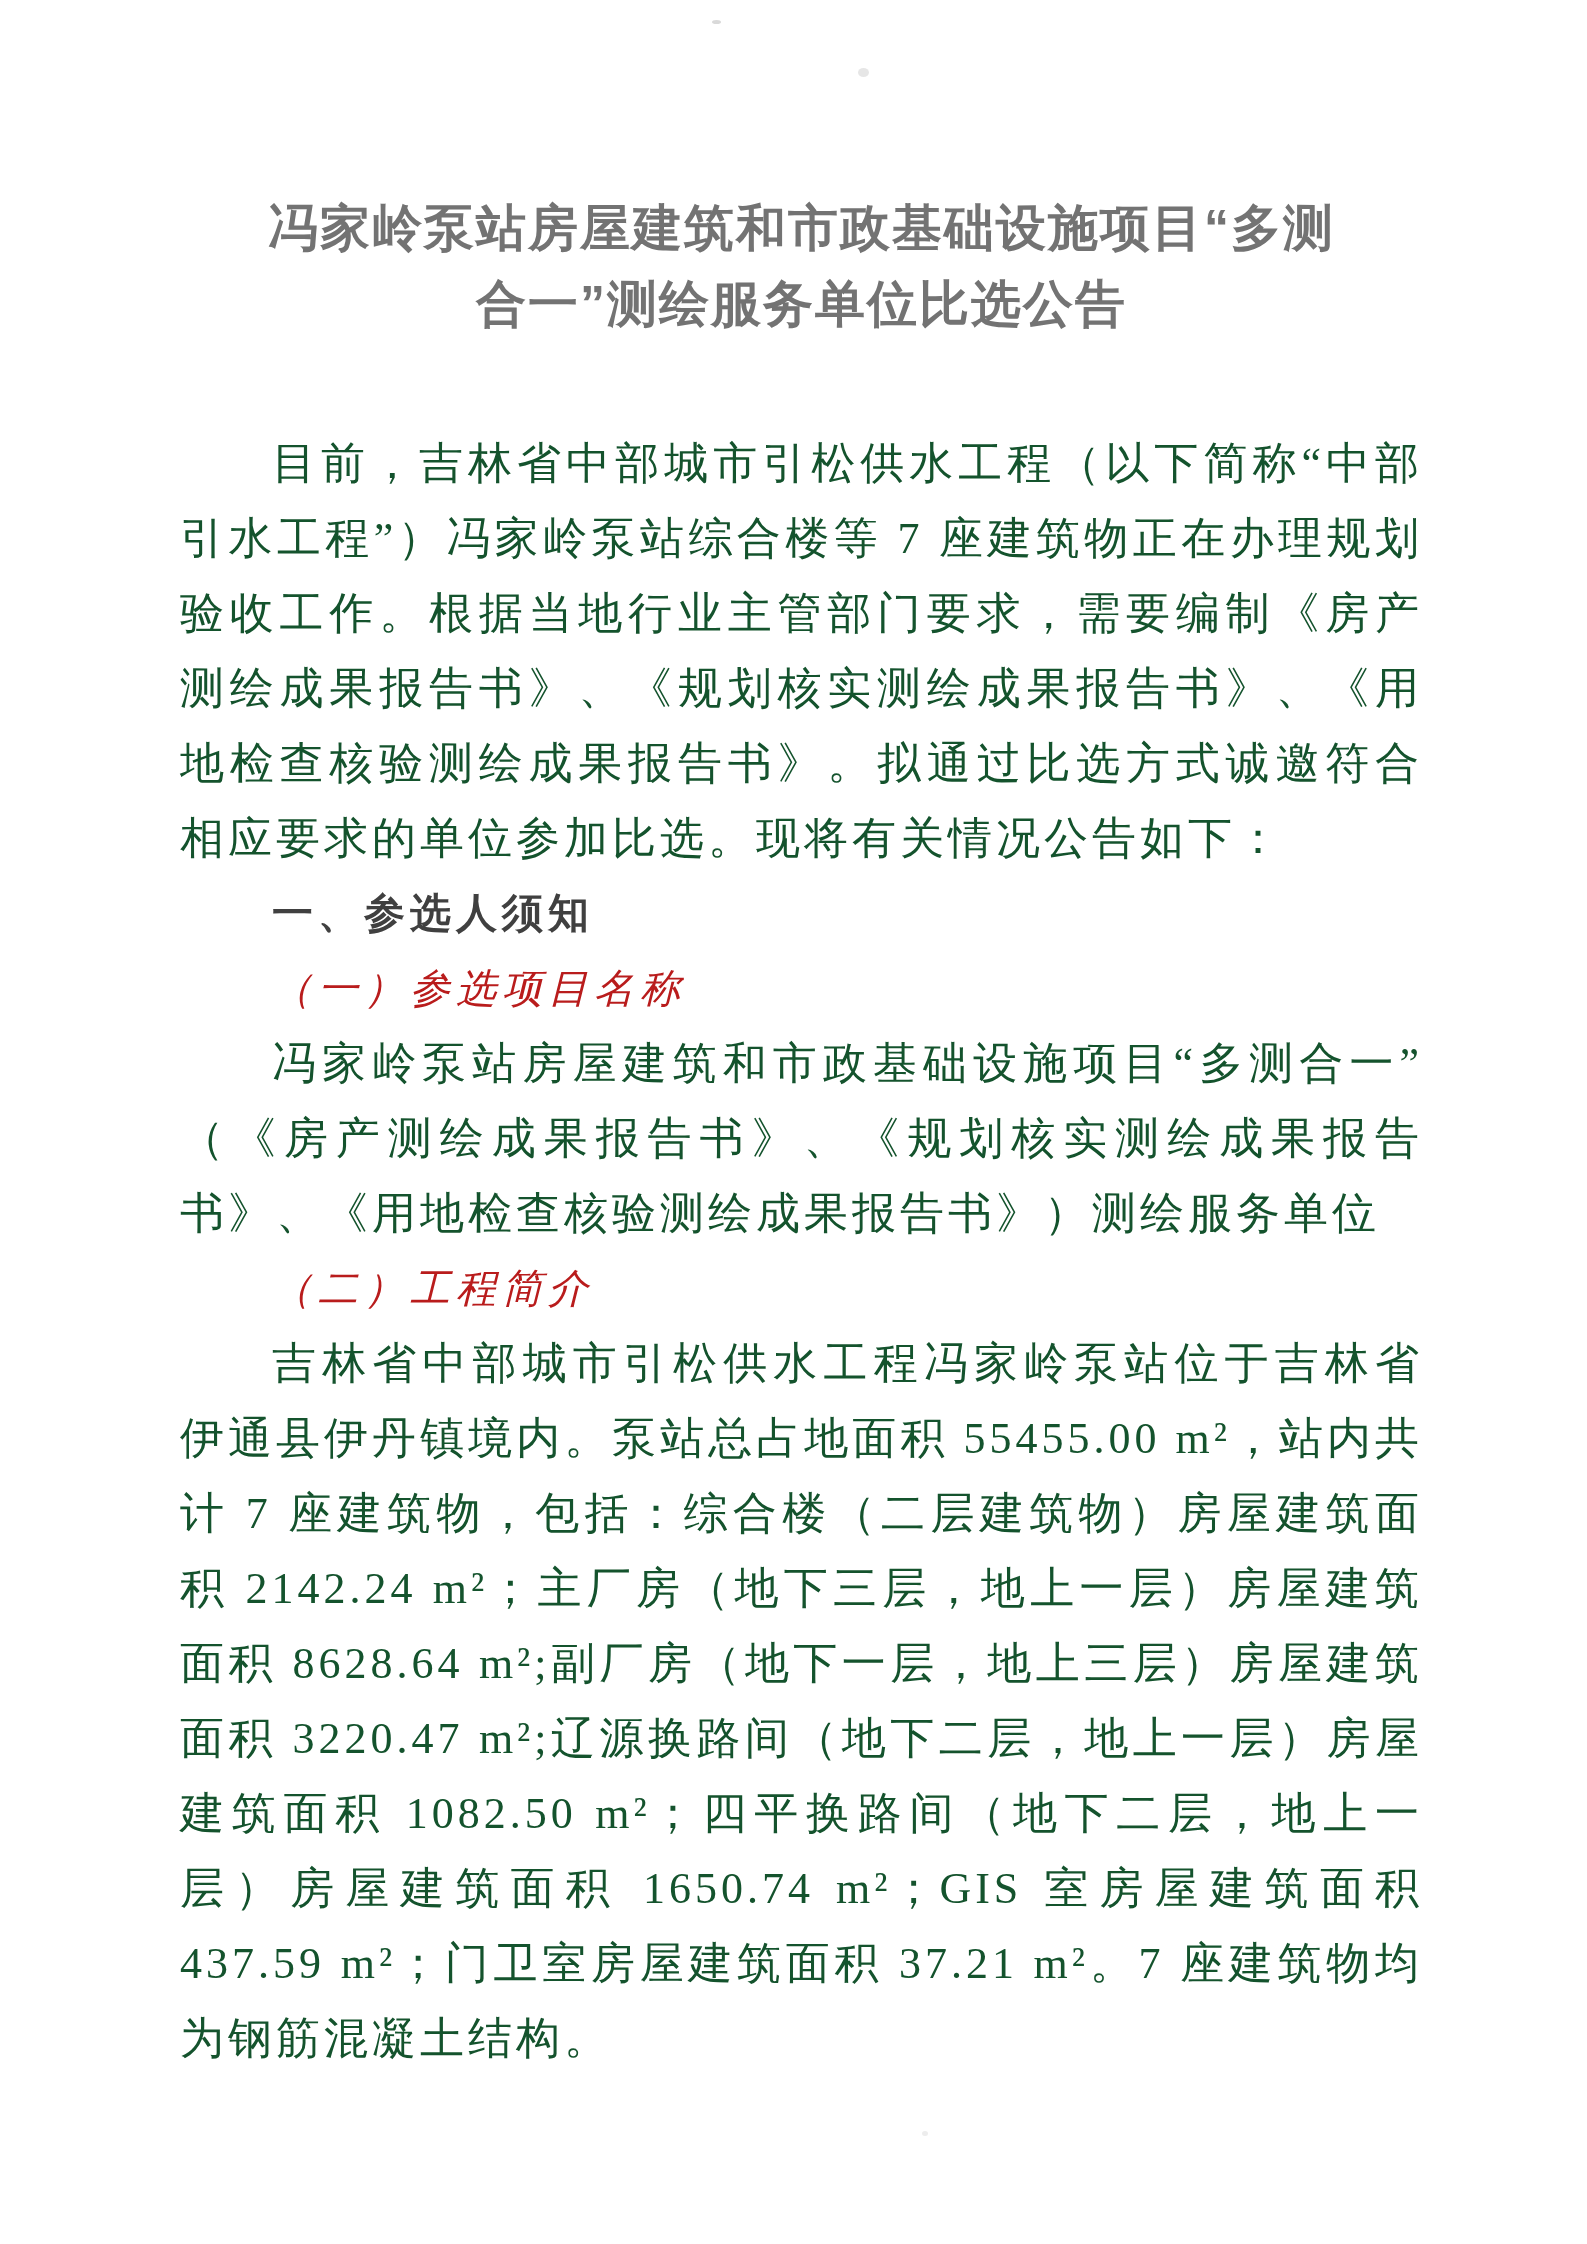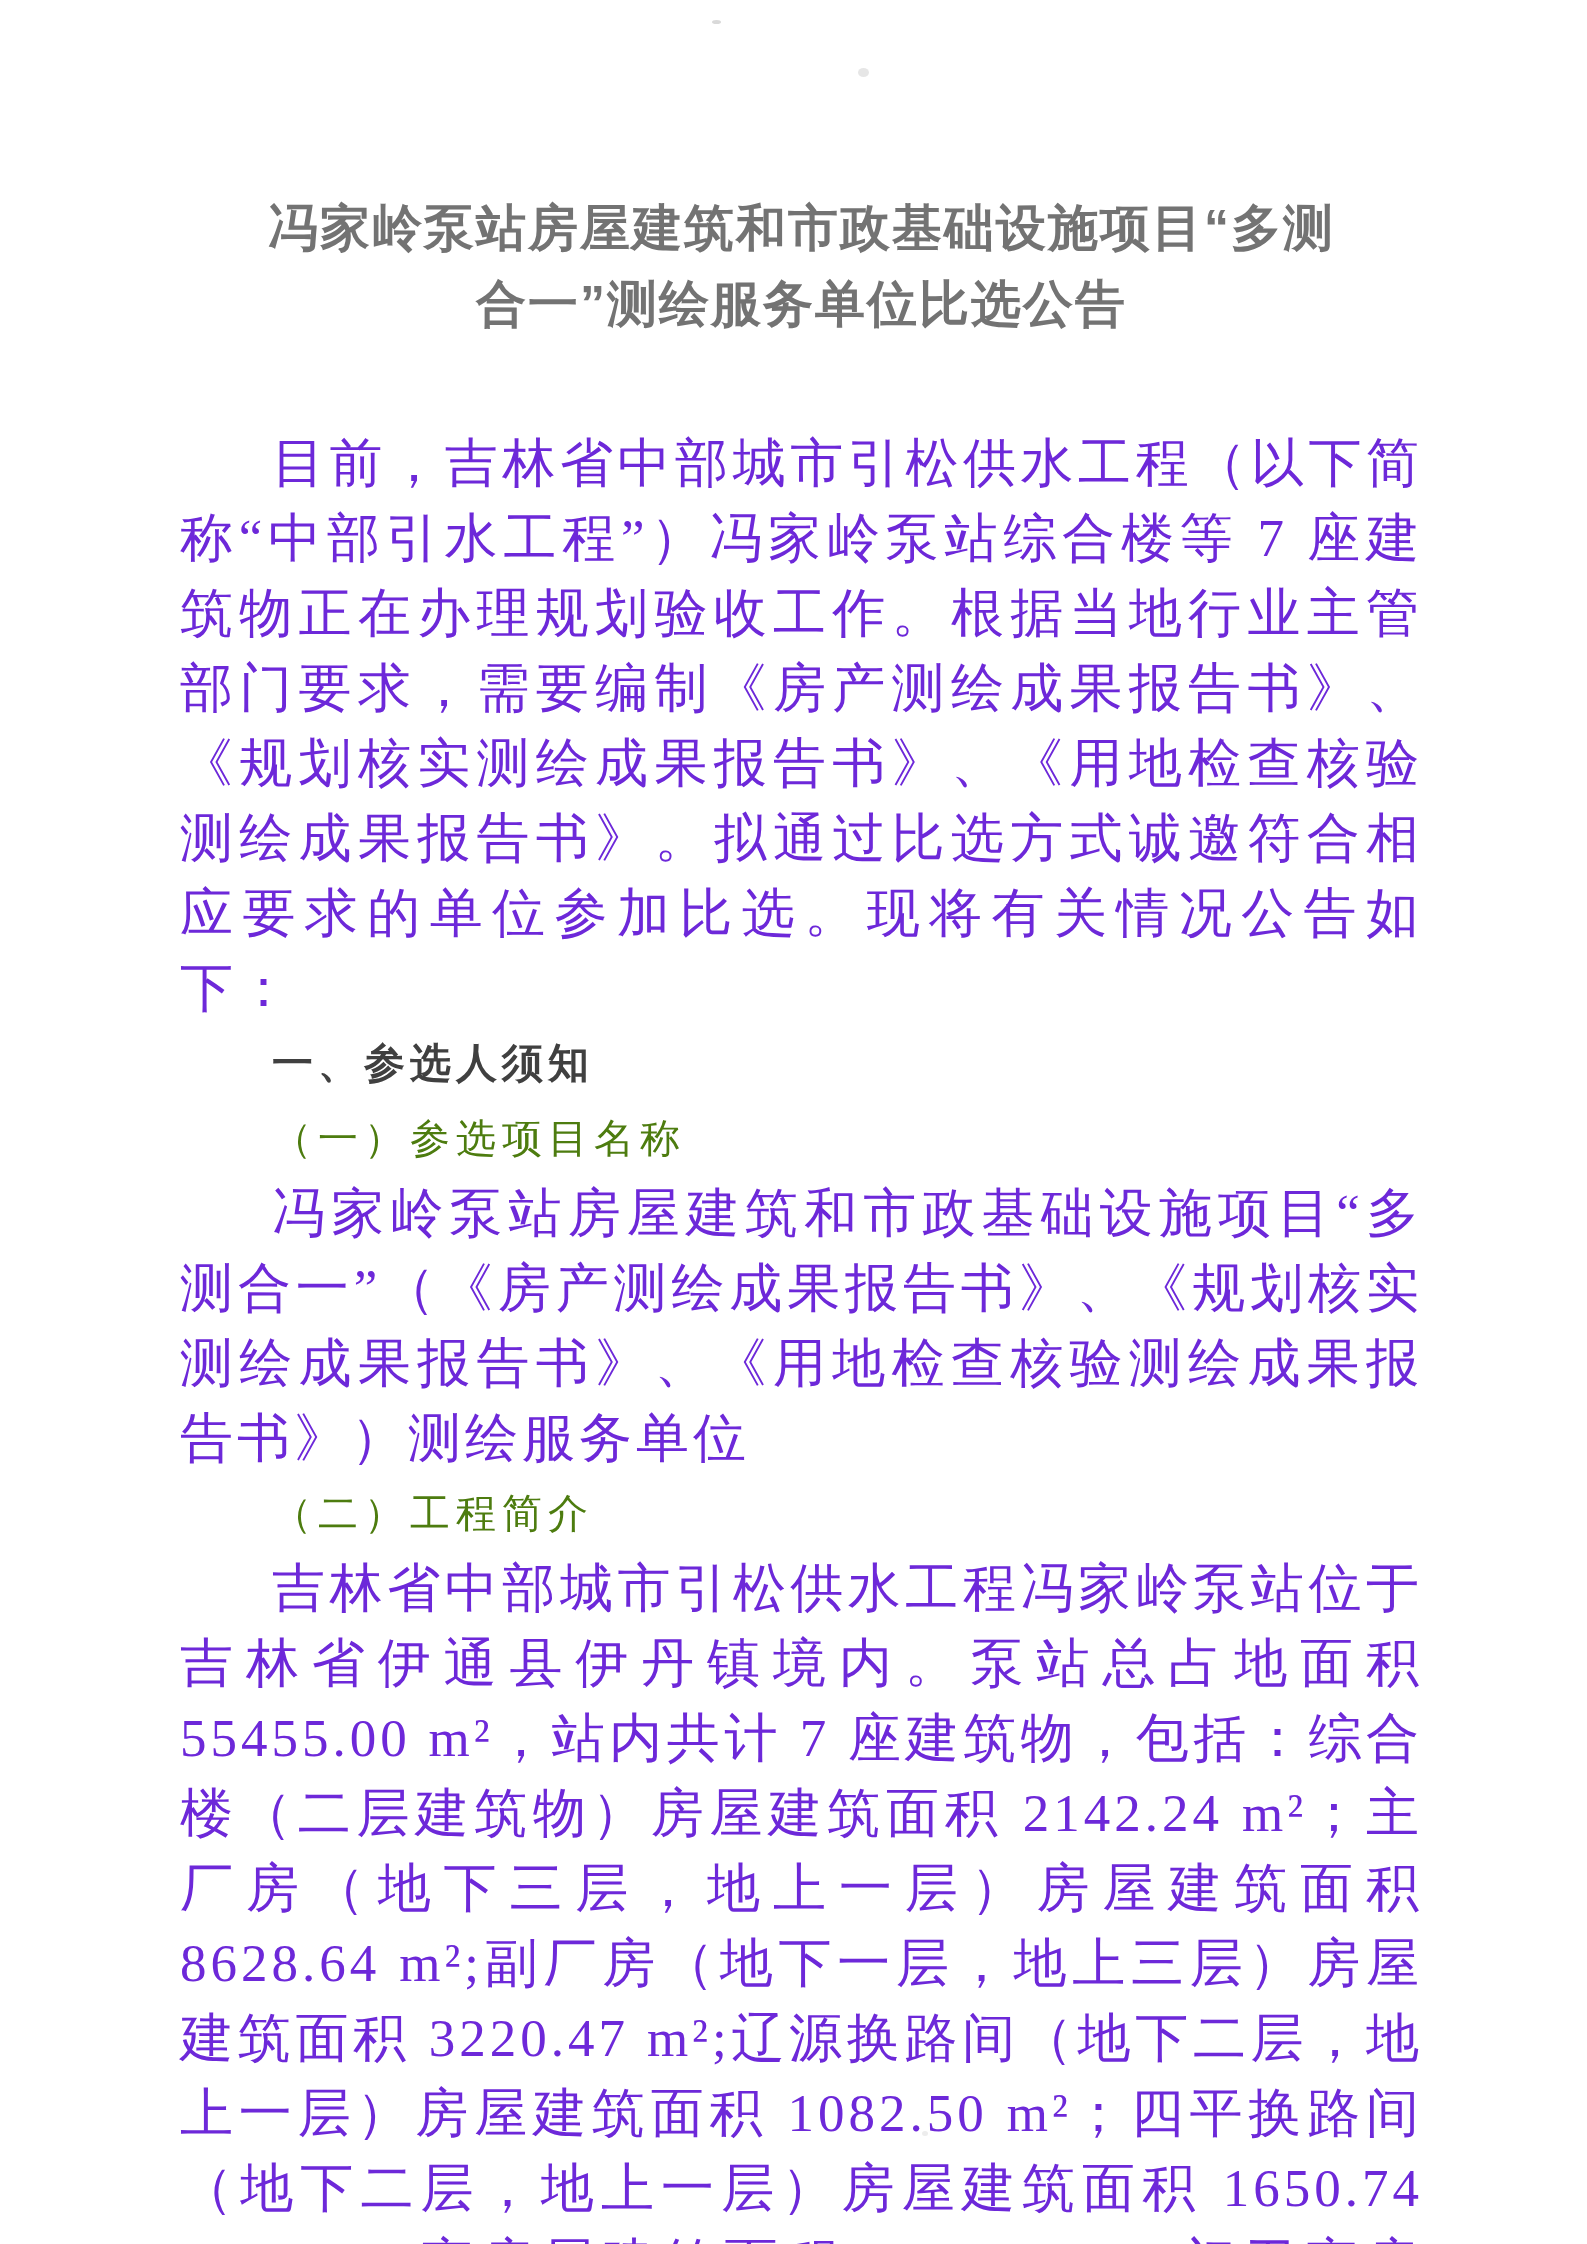--- a/index.html
+++ b/index.html
@@ -30,46 +30,47 @@
     letter-spacing: 2px;
     text-align: center;
     color: #737373;
   }
   .body-flow {
     margin-top: 84px;
   }
   .para {
     margin: 0;
     font-family: "Liberation Serif", "DejaVu Serif", serif;
-    font-size: 53px;
+    font-size: 44px;
     line-height: 75px;
     letter-spacing: 4px;
     text-align: justify;
     text-align-last: left;
     text-indent: 92px;
-    color: #6d28d9;
+    color: #14532d;
   }
   .heading-bold {
     margin: 0;
     font-family: "Liberation Sans", "DejaVu Sans", sans-serif;
     font-weight: bold;
     font-size: 41px;
     line-height: 75px;
     letter-spacing: 5px;
     text-indent: 92px;
     color: #404040;
   }
   .heading-kaiti {
     margin: 0;
     font-family: "Liberation Serif", "DejaVu Serif", serif;
+    font-style: italic;
     font-size: 40px;
     line-height: 75px;
     letter-spacing: 6px;
     text-indent: 92px;
-    color: #4d7c0f;
+    color: #b91c1c;
   }
   .speck {
     position: absolute;
     border-radius: 50%;
   }
   .speck-1 { left: 712px; top: 20px;  width: 9px;  height: 4px; background: #d9d9d9; }
   .speck-2 { left: 858px; top: 68px;  width: 11px; height: 9px; background: #e6e6e6; }
   .speck-3 { left: 922px; top: 2131px; width: 6px; height: 5px; background: #ededed; }
 </style>
 </head>

